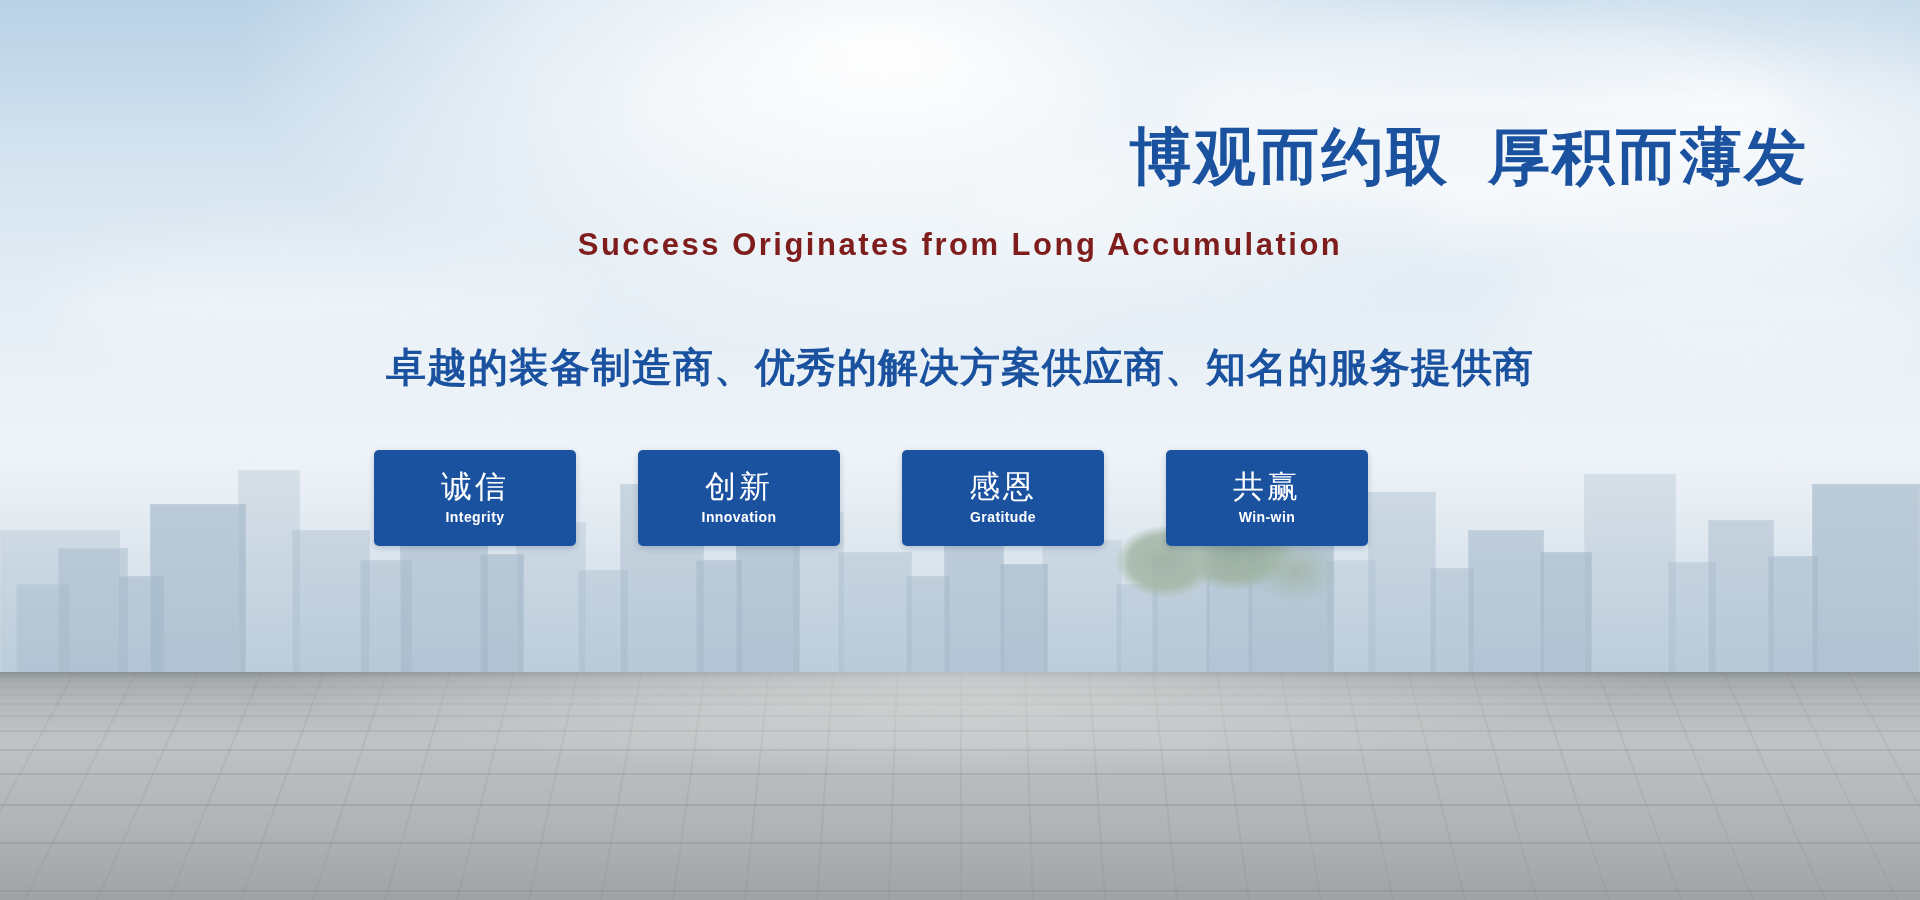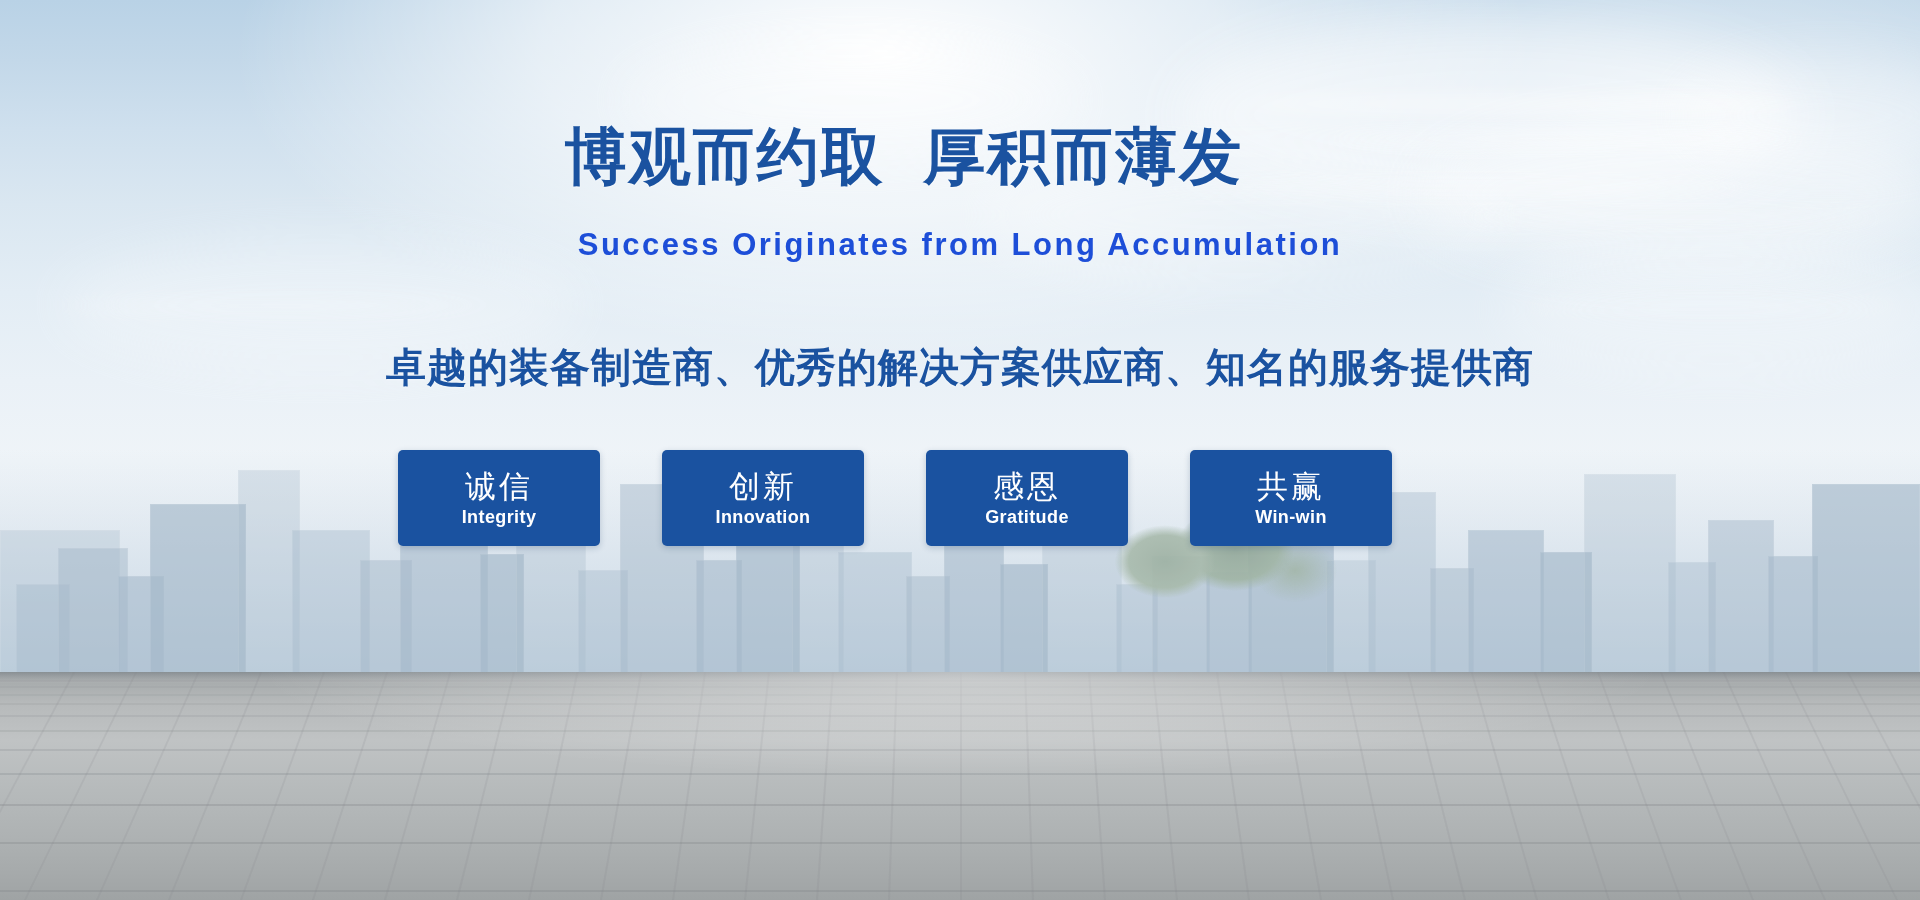--- a/index.html
+++ b/index.html
@@ -91,57 +91,58 @@
     position:absolute; left:0; top:0; width:1920px; height:900px;
     text-align:center;
   }
 
   .headline-cn {
     position:absolute; left:0; top:120px; width:1808px;
     font-size:62px; line-height:74px; font-weight:bold;
     color:#1a52a0; letter-spacing:2px;
     text-shadow:0 1px 2px rgba(255,255,255,0.55);
     white-space:pre;
+    text-align:right;
   }
   .headline-en {
     position:absolute; left:0; top:226px; width:1920px;
     font-size:31px; line-height:38px; font-weight:bold;
-    color:#1d4ed8; letter-spacing:2.5px;
+    color:#7f1d1d; letter-spacing:2.5px;
   }
 
   .sub-cn {
     position:absolute; left:0; top:298px; width:1920px;
     font-size:40px; line-height:50px; font-weight:bold;
     color:#1a52a0; letter-spacing:1px;
     text-shadow:0 1px 2px rgba(255,255,255,0.5);
     margin-top:44px;
   }
   .sub-en {
     position:absolute; left:0; top:362px; width:1920px;
     font-size:21px; line-height:28px; font-weight:bold;
     color:#1f57a6; letter-spacing:1.1px;
   }
 
   
   .values {
     position:absolute; left:0; top:450px; width:1742px;
-    display:flex; justify-content:center; align-items:flex-start; gap:62px;margin-left:24px;
+    display:flex; justify-content:center; align-items:flex-start; gap:62px;
   }
   .vbox {
     width:202px; height:96px; border-radius:5px;
     background:#1a52a0;
     display:flex; flex-direction:column; align-items:center; justify-content:center;
     box-shadow:0 2px 6px rgba(20,50,95,0.22);
   }
   .vbox .cn {
     font-size:31px; line-height:36px; font-weight:normal; color:#ffffff;
     letter-spacing:3px; margin-bottom:1px;
   }
   .vbox .en {
-    font-size:18px; line-height:22px; font-weight:bold; color:#ffffff;
+    font-size:14px; line-height:22px; font-weight:bold; color:#ffffff;
     letter-spacing:0.4px;
   }
 </style>
 </head>
 <body>
 
 <div class="banner">
 
   <div class="sky">
     <div class="cloud c1"></div>

